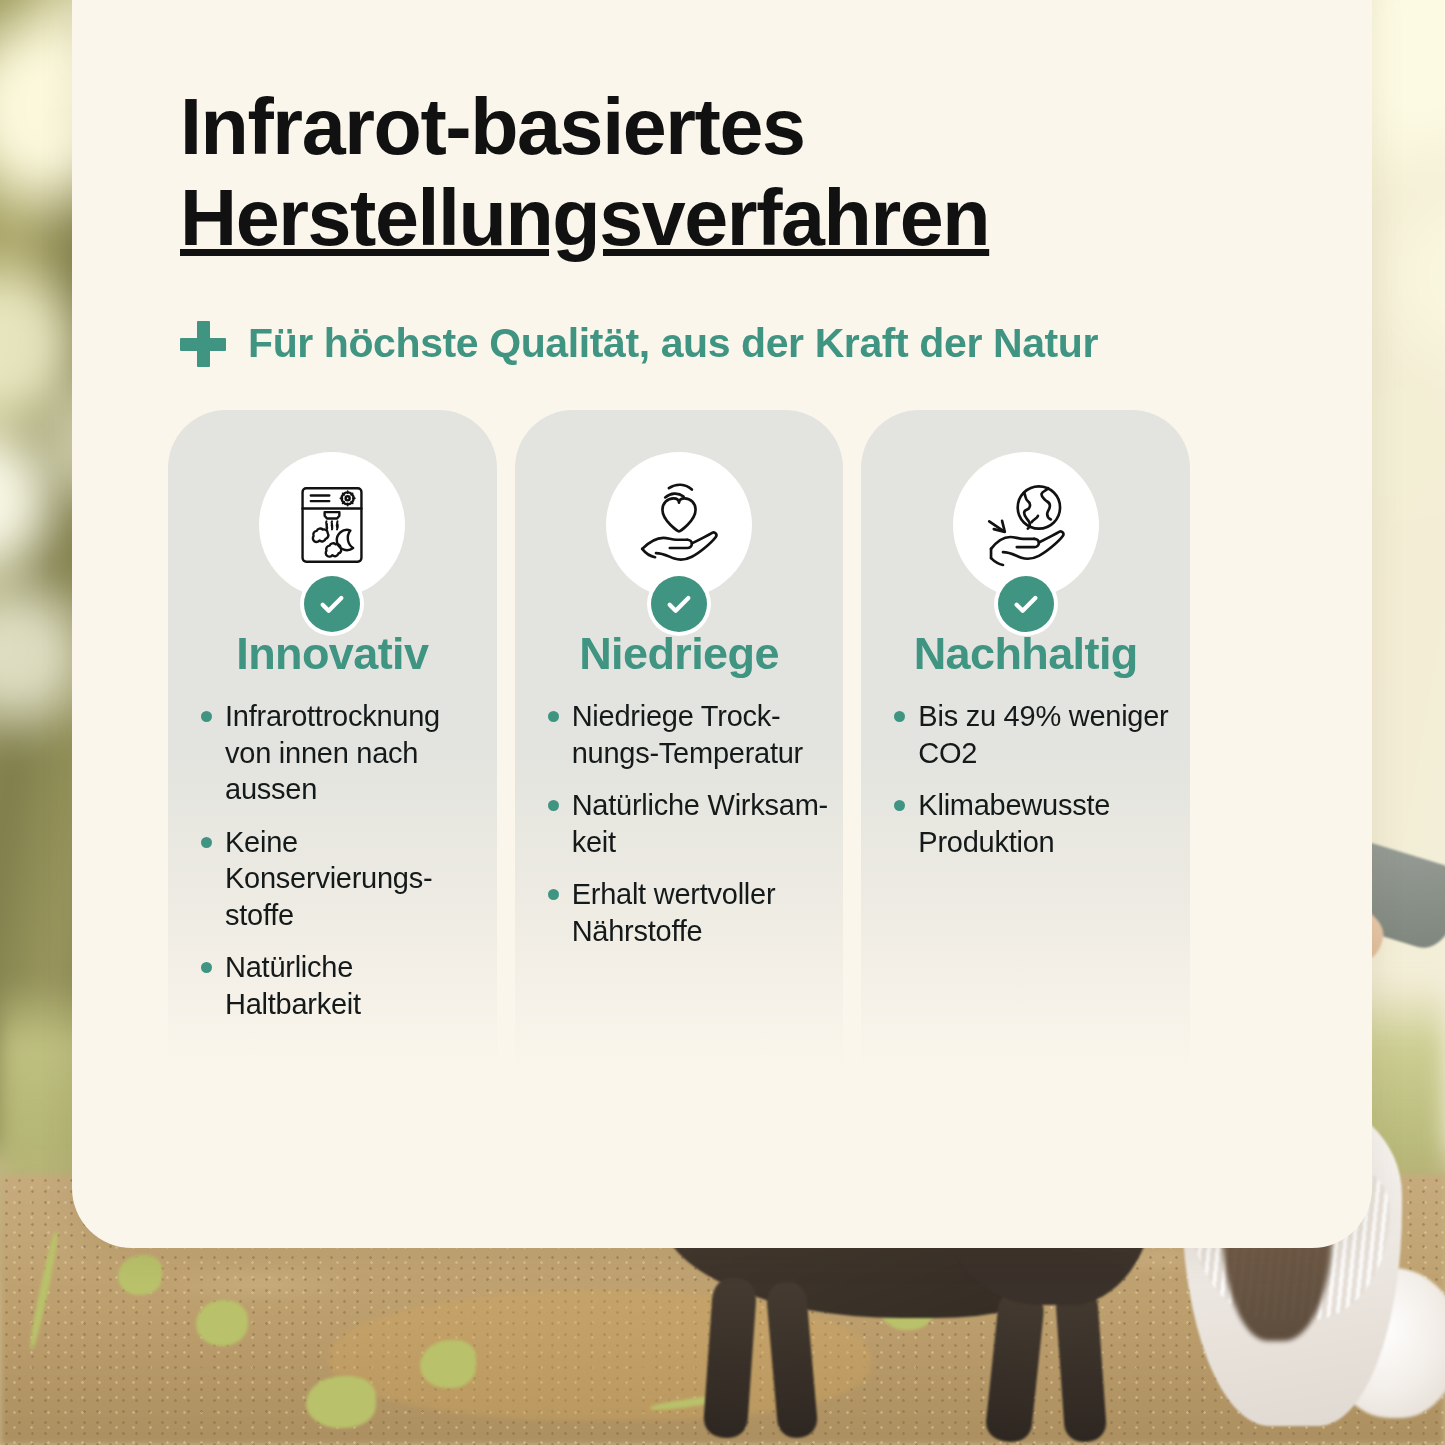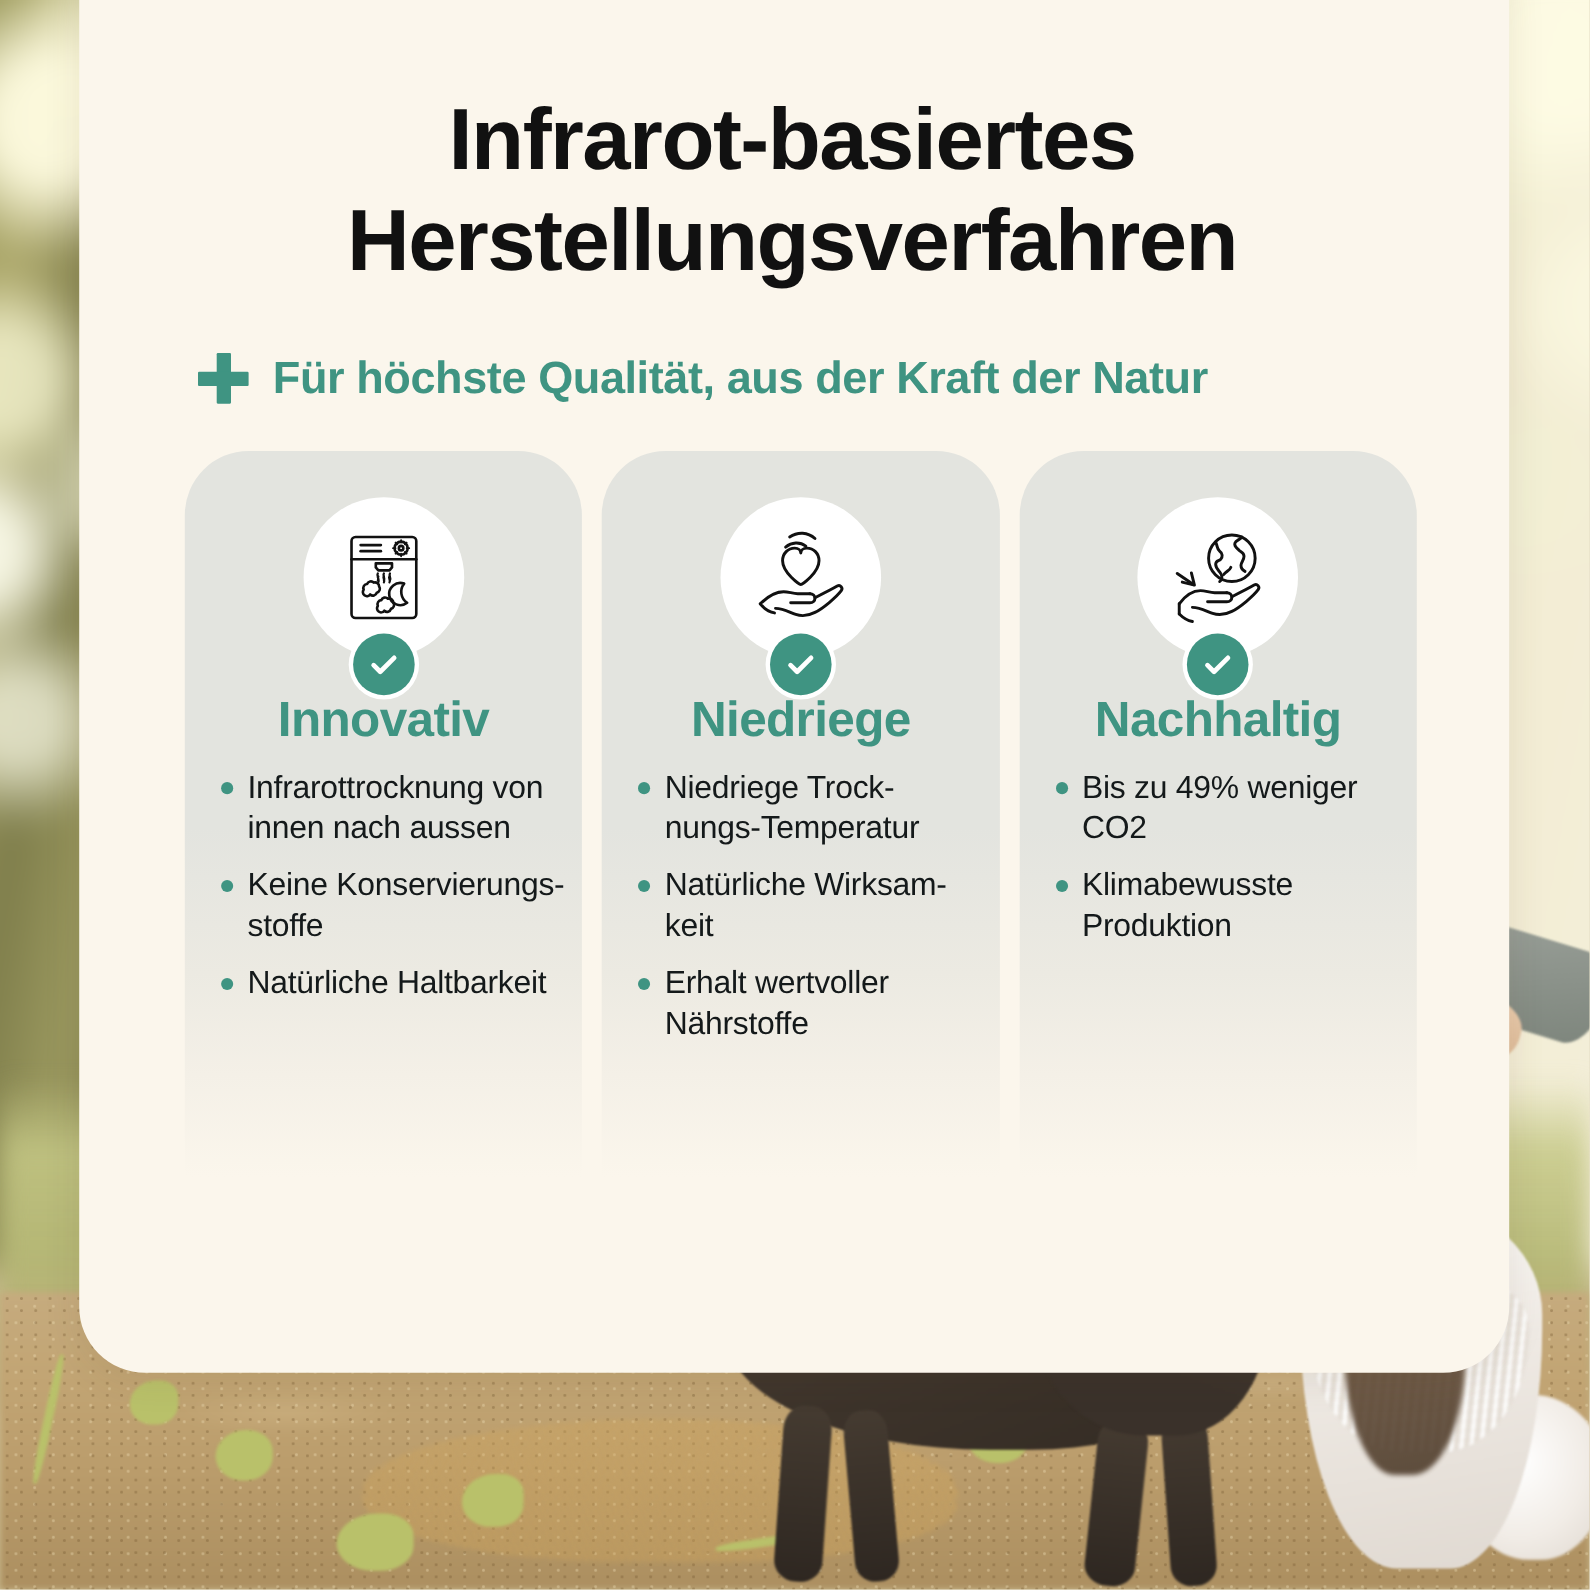--- a/index.html
+++ b/index.html
@@ -206,43 +206,43 @@
     width: 1300px; height: 1308px;
     background: #fbf6ec;
     border-radius: 60px;
     box-shadow: 0 6px 34px rgba(90,70,40,.10);
   }
   .panel-inner { position: absolute; inset: 0; }
 
   .headline {
     position: absolute; left: 108px; top: 142px; width: 1080px;
     font-size: 79px; line-height: 1.15; font-weight: 800;
-    letter-spacing: -1.4px; color: #111111; text-align: center;
-  }
-  .headline .l2 { display: block; }
+    letter-spacing: -1.4px; color: #111111;
+  }
+  .headline .l2 { display: block; text-decoration: underline; }
 
   .subhead {
     position: absolute; left: 108px; top: 380px;
     display: flex; align-items: center; gap: 22px;
   }
   .plus-icon { width: 46px; height: 46px; position: relative; flex: 0 0 auto; }
   .plus-icon::before, .plus-icon::after {
     content: ""; position: absolute; background: #3f9482; border-radius: 1px;
   }
   .plus-icon::before { left: 17px; top: 0; width: 13px; height: 46px; }
   .plus-icon::after  { left: 0; top: 17px; width: 46px; height: 13px; }
   .subhead-text {
     font-size: 41px; font-weight: 600; color: #3f9482;
     letter-spacing: -.4px; white-space: nowrap; text-align: center;
   }
 
   
   .cards {
     position: absolute; left: 96px; top: 470px;
-    width: 1120px; height: 660px;
+    width: 1022px; height: 660px;
     display: flex; gap: 18px;
   }
   .card {
     position: relative; flex: 1 1 0;
     border-radius: 58px 58px 0 0;
     background: linear-gradient(180deg,
        #e3e4df 0%, #e3e4df 52%, #eceae2 72%, #f4f0e7 86%, rgba(251,246,236,0) 100%);
     overflow: visible;
   }
 

